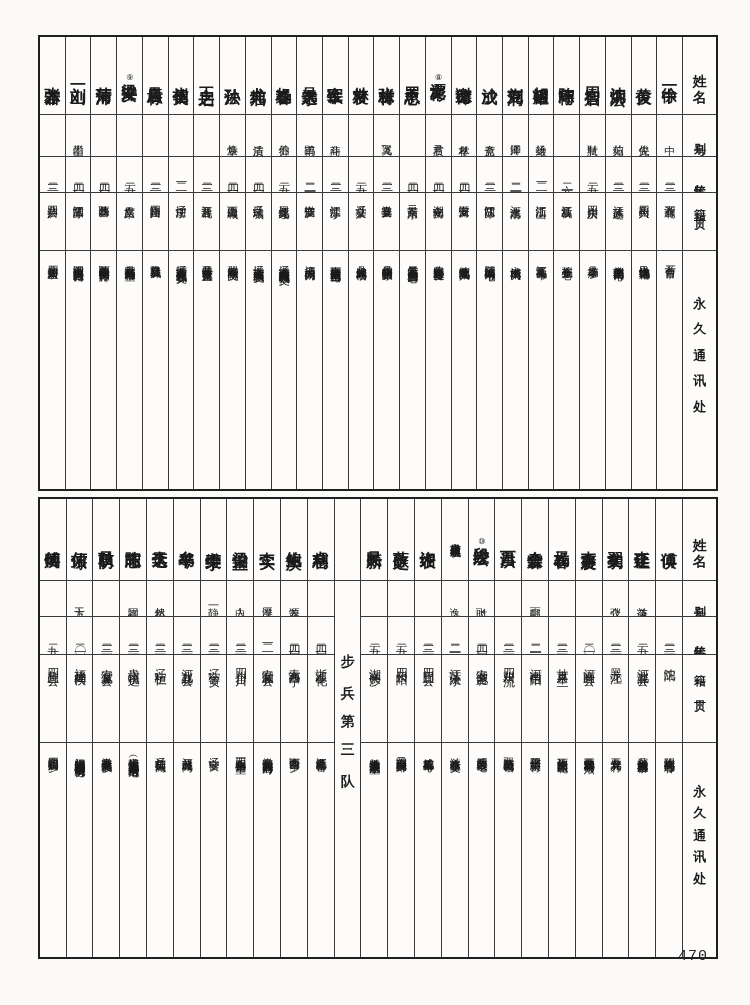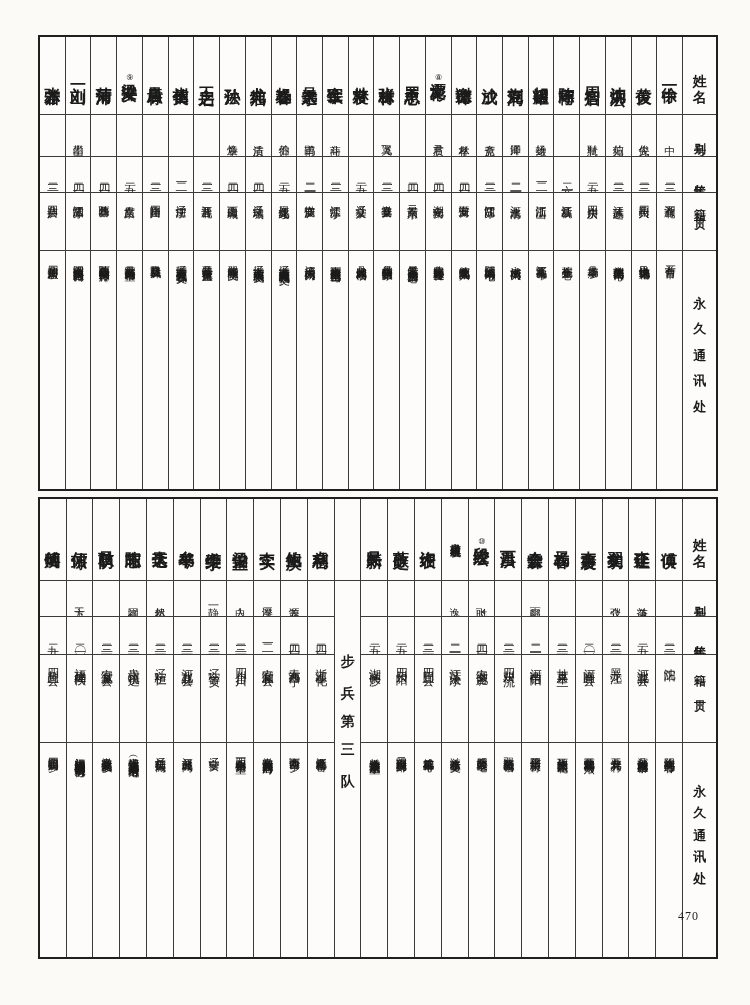--- a/index.html
+++ b/index.html
@@ -52,23 +52,23 @@
   .label-col .c-age .vtext{font-size:12px;letter-spacing:1px;}
   .label-col .c-native .vtext{font-size:12px;letter-spacing:10px;padding-top:2px;}
   .t-bottom .label-col .c-native .vtext{letter-spacing:26px;padding-top:6px;}
   .label-col .c-addr{align-items:flex-start;}
   .label-col .c-addr .vtext{font-size:13px;letter-spacing:26px;padding-top:28px;font-weight:700;}
   .t-bottom .label-col .c-addr .vtext{letter-spacing:22px;padding-top:24px;}
   
   .divider-body{flex:1 1 auto;display:flex;justify-content:center;align-items:flex-start;border-bottom:none;}
   .divider-body .vtext{font-size:14px;font-weight:700;letter-spacing:30px;padding-top:62px;}
   .page-number{
-    position:absolute;top:909px;left:678px;
-    font-size:12px;letter-spacing:1px;color:#222;
-    font-family:Liberation Serif, serif;
+    position:absolute;top:948px;left:678px;
+    font-size:15px;letter-spacing:1px;color:#222;
+    font-family:Liberation Mono, monospace;
   }
 </style>
 </head>
 <body>
 
 <div class="v-table t-top" id="table-top">
     <div class="col label-col">
       <div class="cell c-name">
         <span class="vtext">姓名</span>
       </div>

